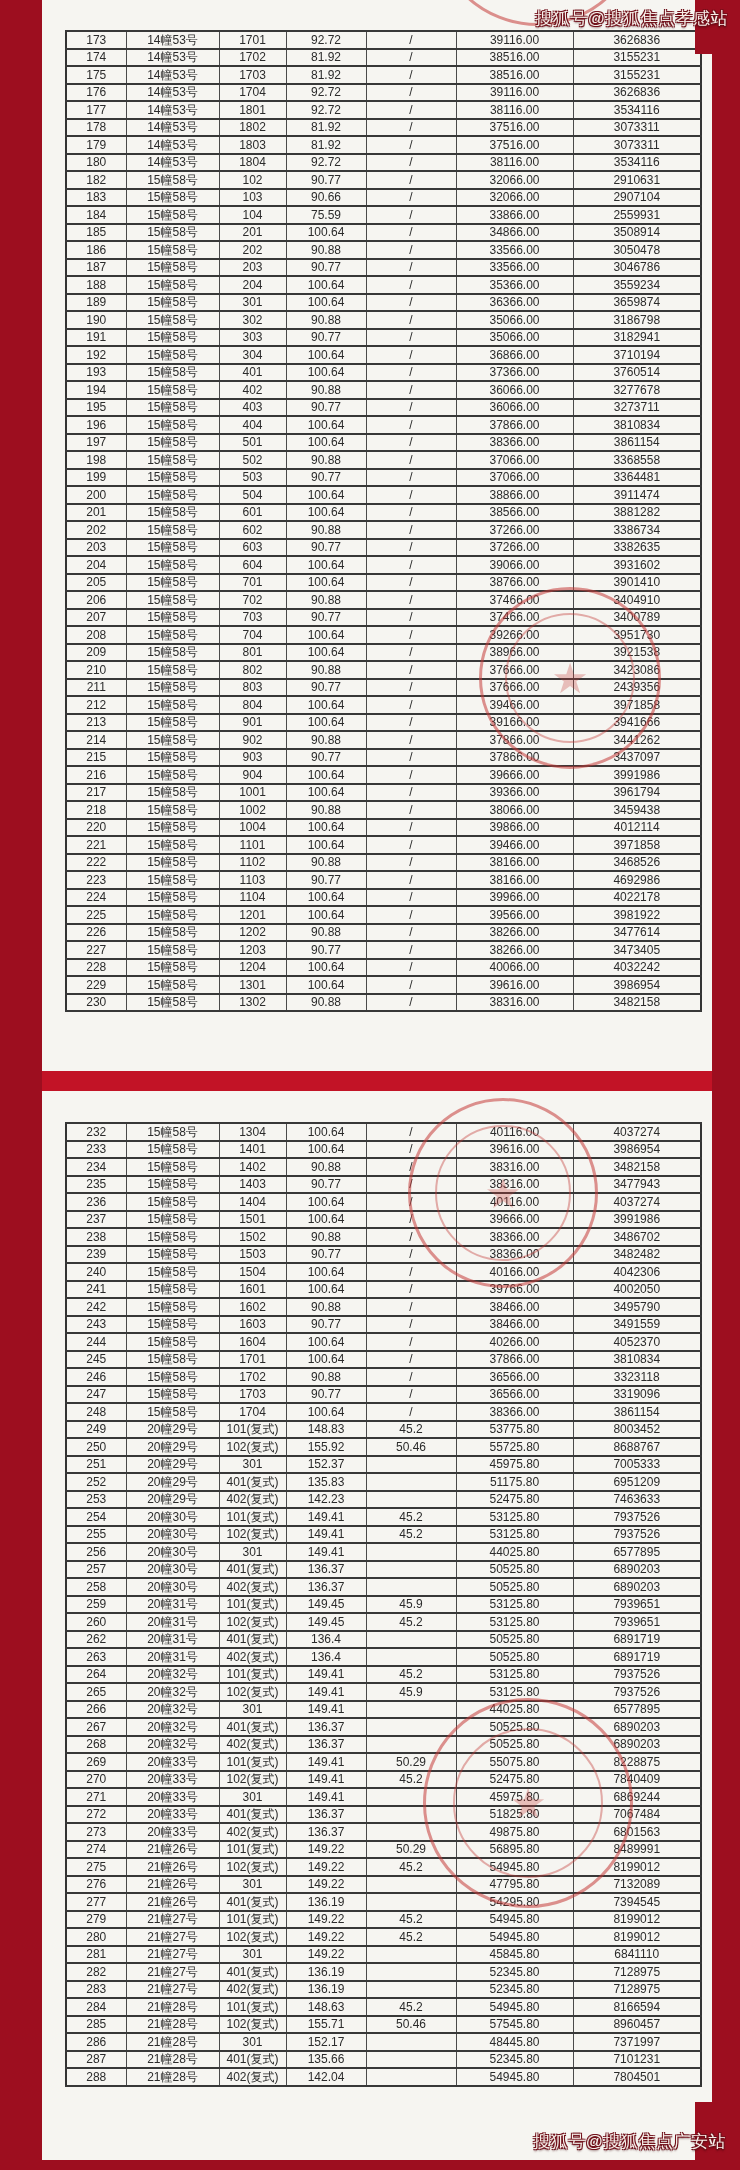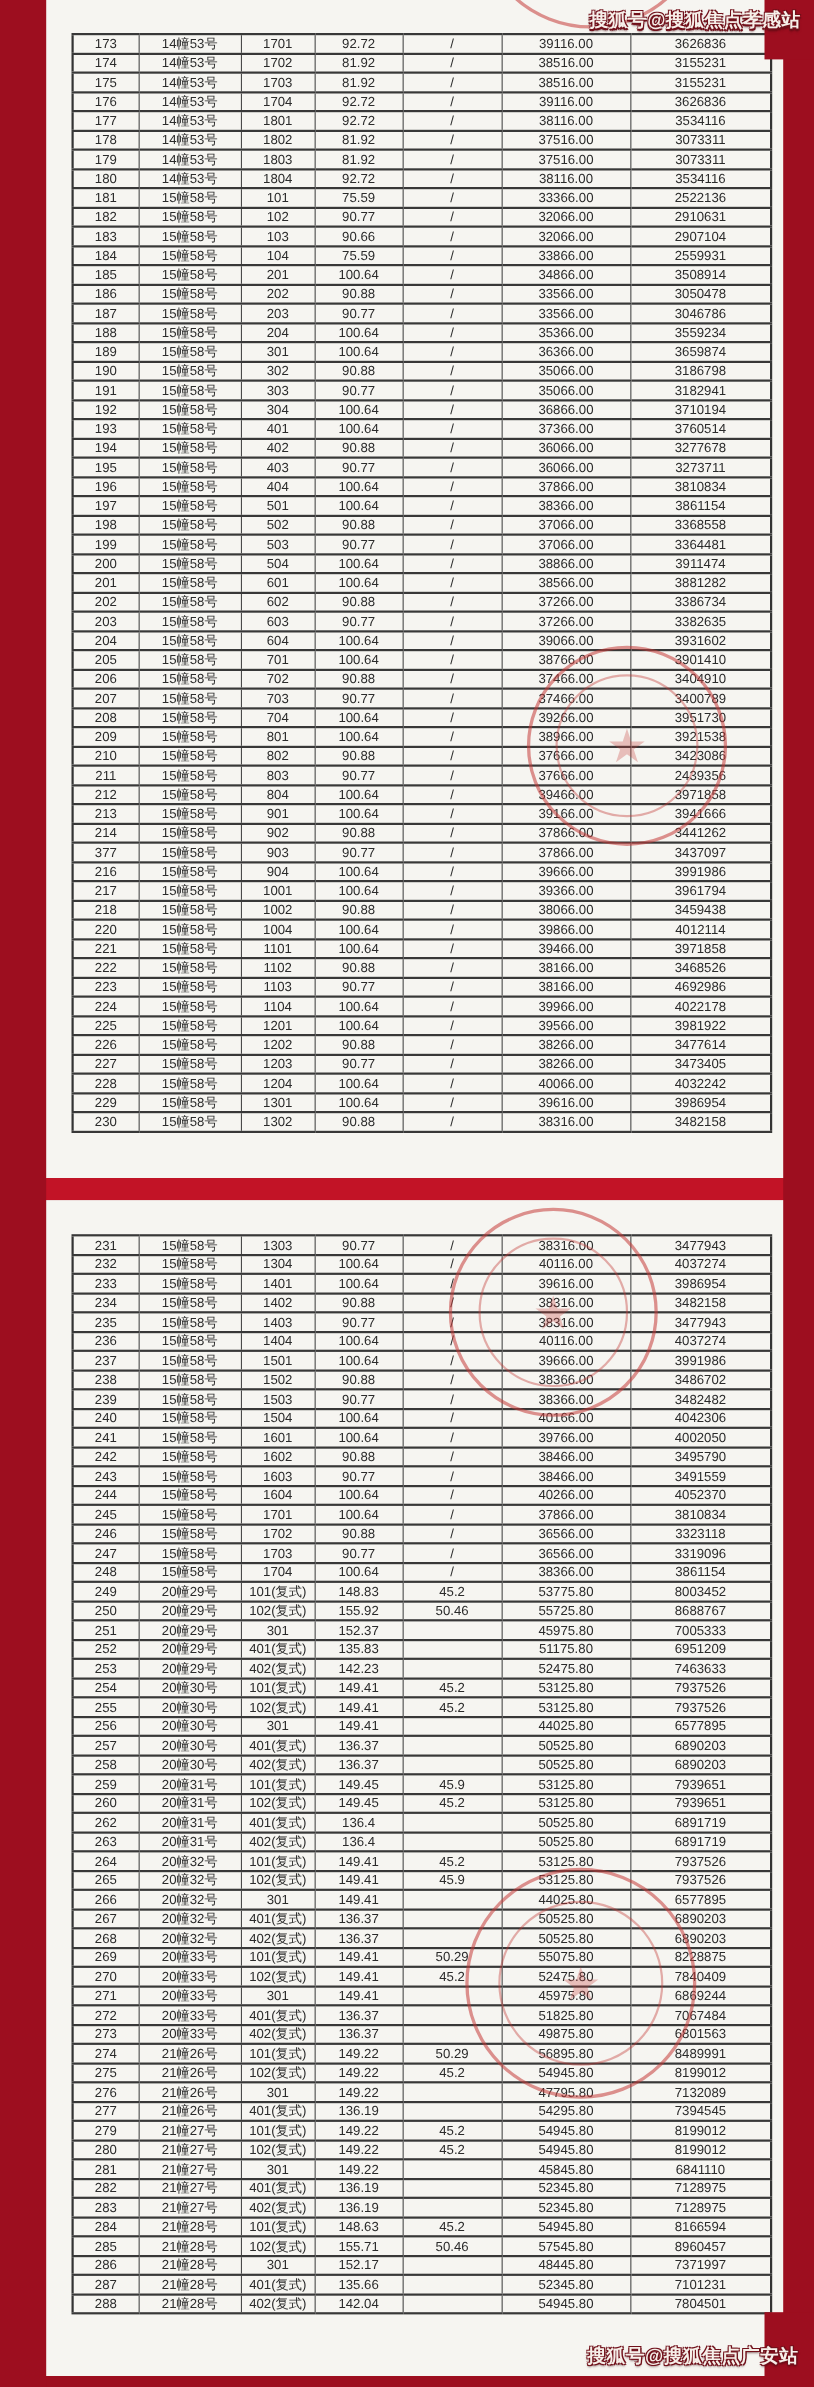--- a/index.html
+++ b/index.html
@@ -89,21 +89,21 @@
     font-size:42px;
   }
   #seal-top-1{left:390px;top:-185px;width:205px;height:205px;}
   #seal-mid-1{left:437px;top:587px;width:176px;height:176px;}
   #seal-top-2{left:366px;top:7px;width:184px;height:184px;}   
   #seal-mid-2{left:381px;top:607px;width:204px;height:204px;} 
 
   .watermark{
     position:absolute;
     z-index:6;
-    font-weight:700;
+    font-weight:400;
     font-size:17px;
     letter-spacing:0.5px;
     color:#f6efe9;
     text-shadow:
       -1px -1px 0 #70101a, 1px -1px 0 #70101a,
       -1px 1px 0 #70101a, 1px 1px 0 #70101a,
       0 2px 2px rgba(60,5,10,0.6);
     white-space:nowrap;
   }
   #watermark-top{top:7px;right:12px;}
@@ -197,29 +197,20 @@
         <tr>
           <td>180</td>
           <td>14幢53号</td>
           <td>1804</td>
           <td>92.72</td>
           <td>/</td>
           <td>38116.00</td>
           <td>3534116</td>
         </tr>
         <tr>
-          <td>181</td>
-          <td>15幢58号</td>
-          <td>101</td>
-          <td>75.59</td>
-          <td>/</td>
-          <td>33366.00</td>
-          <td>2522136</td>
-        </tr>
-        <tr>
           <td>182</td>
           <td>15幢58号</td>
           <td>102</td>
           <td>90.77</td>
           <td>/</td>
           <td>32066.00</td>
           <td>2910631</td>
         </tr>
         <tr>
           <td>183</td>
@@ -503,21 +494,21 @@
         <tr>
           <td>214</td>
           <td>15幢58号</td>
           <td>902</td>
           <td>90.88</td>
           <td>/</td>
           <td>37866.00</td>
           <td>3441262</td>
         </tr>
         <tr>
-          <td>377</td>
+          <td>215</td>
           <td>15幢58号</td>
           <td>903</td>
           <td>90.77</td>
           <td>/</td>
           <td>37866.00</td>
           <td>3437097</td>
         </tr>
         <tr>
           <td>216</td>
           <td>15幢58号</td>
@@ -664,29 +655,20 @@
       <col style="width:60px">
         <col style="width:93px">
         <col style="width:67px">
       <col style="width:80px">
         <col style="width:90px">
         <col style="width:117px">
       <col style="width:128px">
     </colgroup>
     <tbody>
         <tr>
-          <td>231</td>
-          <td>15幢58号</td>
-          <td>1303</td>
-          <td>90.77</td>
-          <td>/</td>
-          <td>38316.00</td>
-          <td>3477943</td>
-        </tr>
-        <tr>
           <td>232</td>
           <td>15幢58号</td>
           <td>1304</td>
           <td>100.64</td>
           <td>/</td>
           <td>40116.00</td>
           <td>4037274</td>
         </tr>
         <tr>
           <td>233</td>

